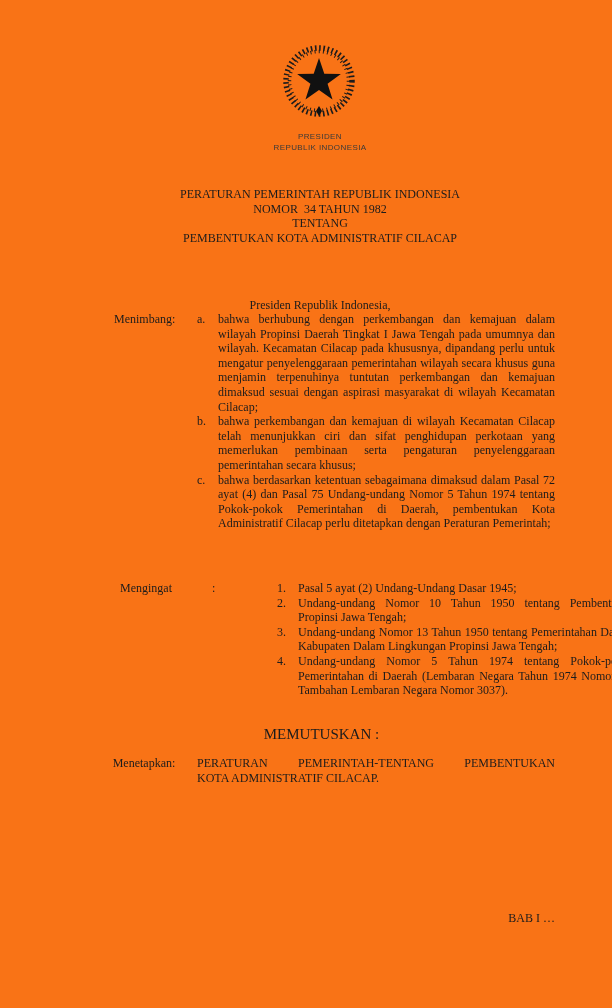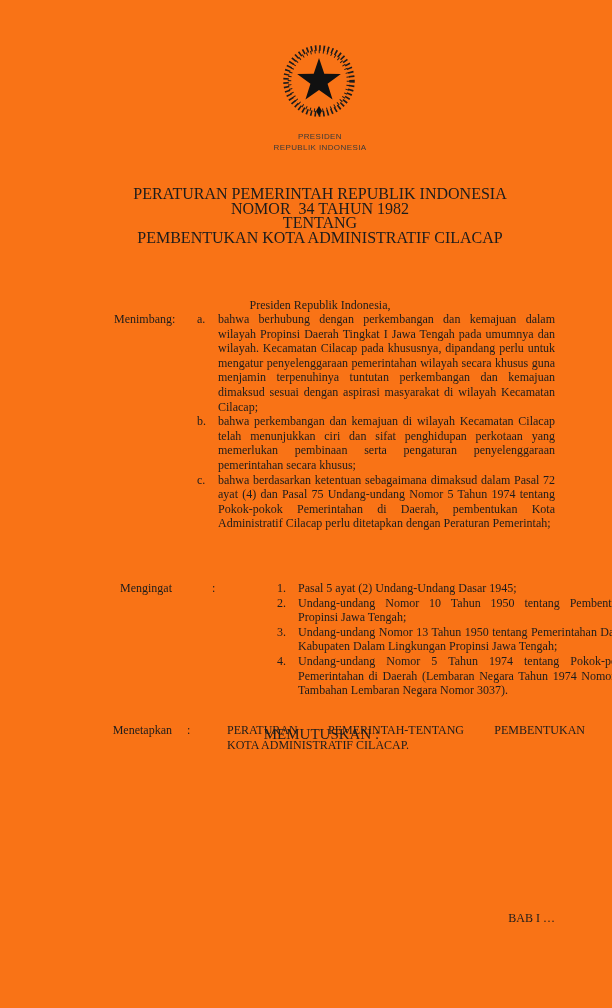--- a/index.html
+++ b/index.html
@@ -34,21 +34,21 @@
     color: #3a3a3a;
   }
 
   
   .title-block {
     position: absolute;
     left: 28px;
     right: 0;
     top: 187px;
     text-align: center;
-    font-size: 16px;
+    font-size: 12px;
     line-height: 14.5px;
   }
   .title-block div { white-space: pre-wrap; }
 
   .salutation {
     position: absolute;
     left: 28px;
     right: 0;
     top: 264px;
     text-align: center;
@@ -61,21 +61,21 @@
     position: absolute;
     left: 88px;
     width: 467px;
     display: grid;
     grid-template-columns: 84px 25px 358px;
     font-size: 12px;
     line-height: 14.6px;
   }
   .sec-menimbang { top: 312px; }
   .sec-mengingat { top: 581px; gap: 40px; }
-  .sec-menetapkan { top: 723px; gap: 15px; }
+  .sec-menetapkan { top: 756px; }
 
   .sec-label { text-align: right; }
   .sec-colon { text-align: left; }
 
   .item {
     display: grid;
     grid-template-columns: 21px 337px;
   }
   .item-text {
     text-align: justify;

